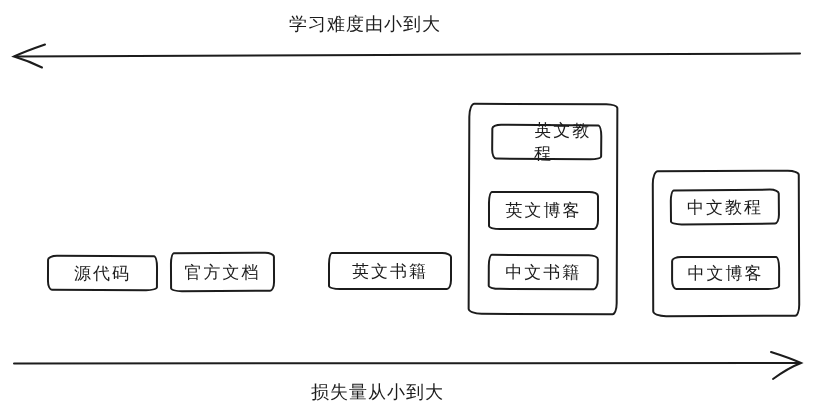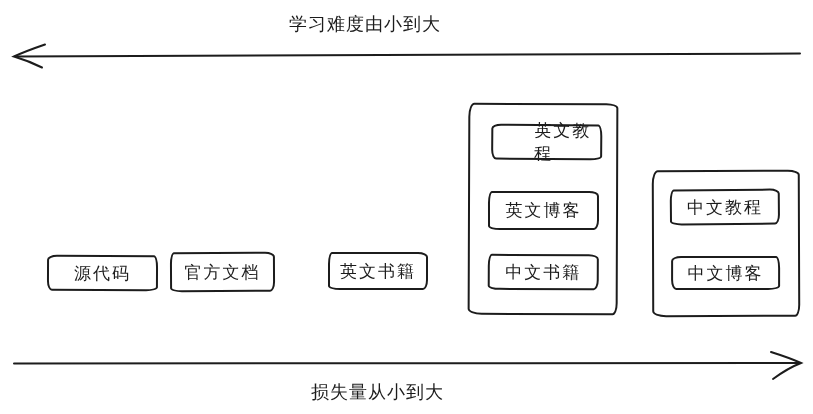--- a/index.html
+++ b/index.html
@@ -48,21 +48,21 @@
     border: 2px solid #1c1c1c;
     background: #ffffff;
     box-sizing: border-box;
     border-radius: 6px 12px 5px 14px / 14px 5px 12px 6px;
   }
   .group-box.g1 { left: 468px; top: 103px; width: 150px; height: 212px; transform: rotate(0.2deg); }
   .group-box.g2 { left: 652px; top: 170px; width: 148px; height: 147px; transform: rotate(-0.2deg); }
   
   .box-source   { left: 14px;  top: 255px; width: 111px; height: 36px; margin-left: 33px; }
   .box-official { left: 170px; top: 252px; width: 105px; height: 40px; }
-  .box-enbooks  { left: 328px; top: 252px; width: 100px; height: 38px; }
+  .box-enbooks  { left: 328px; top: 252px; width: 124px; height: 38px; }
   
   .g1 .inner-1 { left: 21px; top: 19px;  width: 111px; height: 36px; padding-left: 41px; }
   .g1 .inner-2 { left: 18px; top: 86px;  width: 111px; height: 39px; }
   .g1 .inner-3 { left: 18px; top: 149px; width: 111px; height: 36px; }
   
   .g2 .inner-1 { left: 16px; top: 17px; width: 110px; height: 36px; }
   .g2 .inner-2 { left: 17px; top: 84px; width: 109px; height: 34px; }
 </style>
 </head>
 <body>

